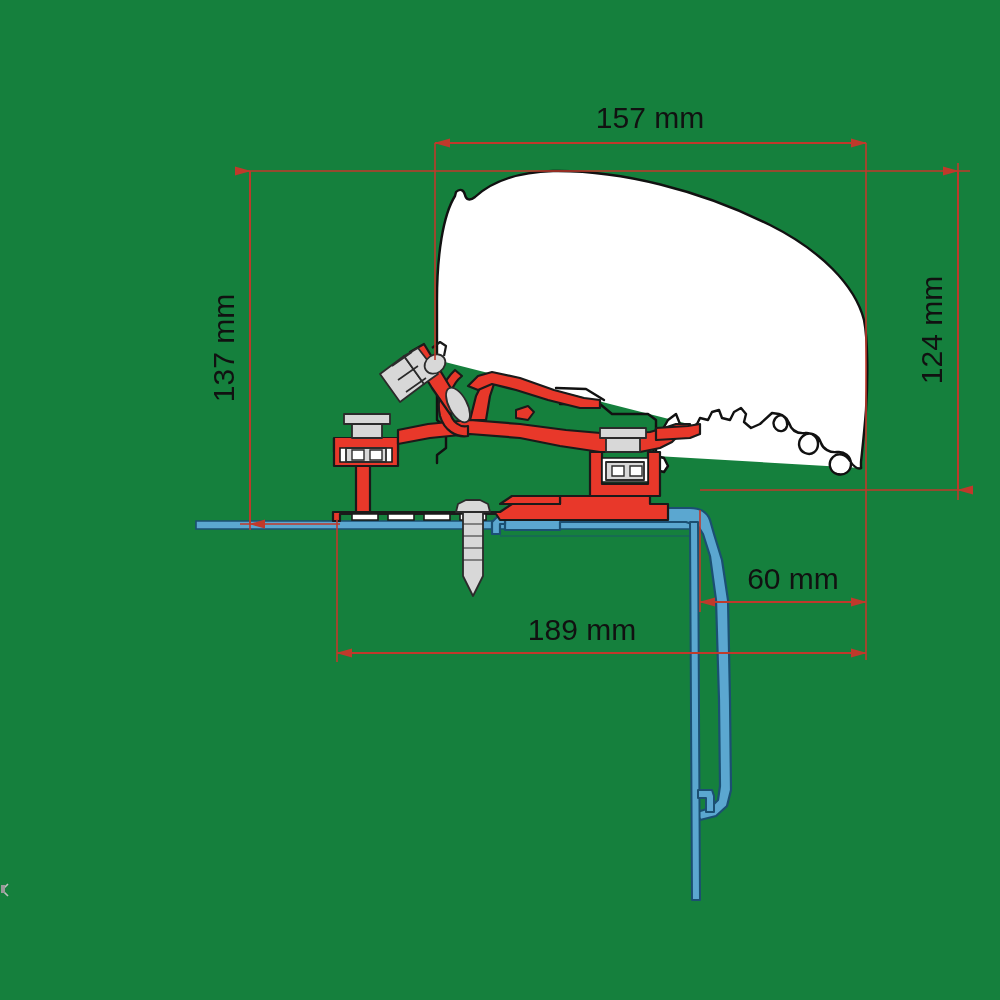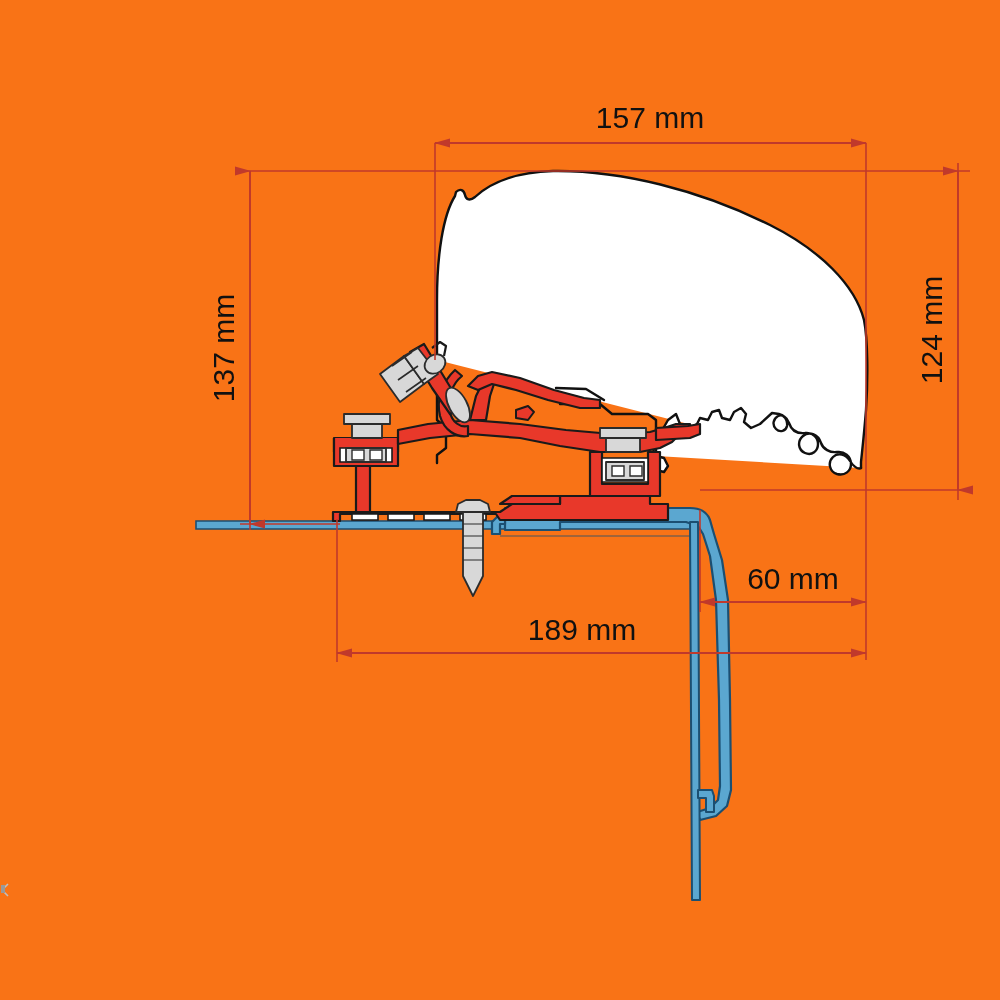--- a/index.html
+++ b/index.html
@@ -1,19 +1,19 @@
 <!DOCTYPE html>
 <html><head>
 <meta charset="utf-8">
 <title>Technical Drawing</title>
 <style>
   html,body{margin:0;padding:0;background:#ffffff;}
   body{width:1000px;height:1000px;overflow:hidden;
        font-family:"Liberation Sans","DejaVu Sans",sans-serif;}
-  #stage{position:relative;width:1000px;height:1000px;background:#f97316;}
+  #stage{position:relative;width:1000px;height:1000px;background:#15803d;}
   svg.layer{position:absolute;top:0;left:0;width:1000px;height:1000px;}
   .dimtext{font-family:"Liberation Sans","DejaVu Sans",sans-serif;
            font-size:30px;fill:#111111;font-weight:400;}
 </style>
 </head>
 <body>
 
 <div id="stage">
 
   <svg class="layer" viewBox="0 0 1000 1000">

